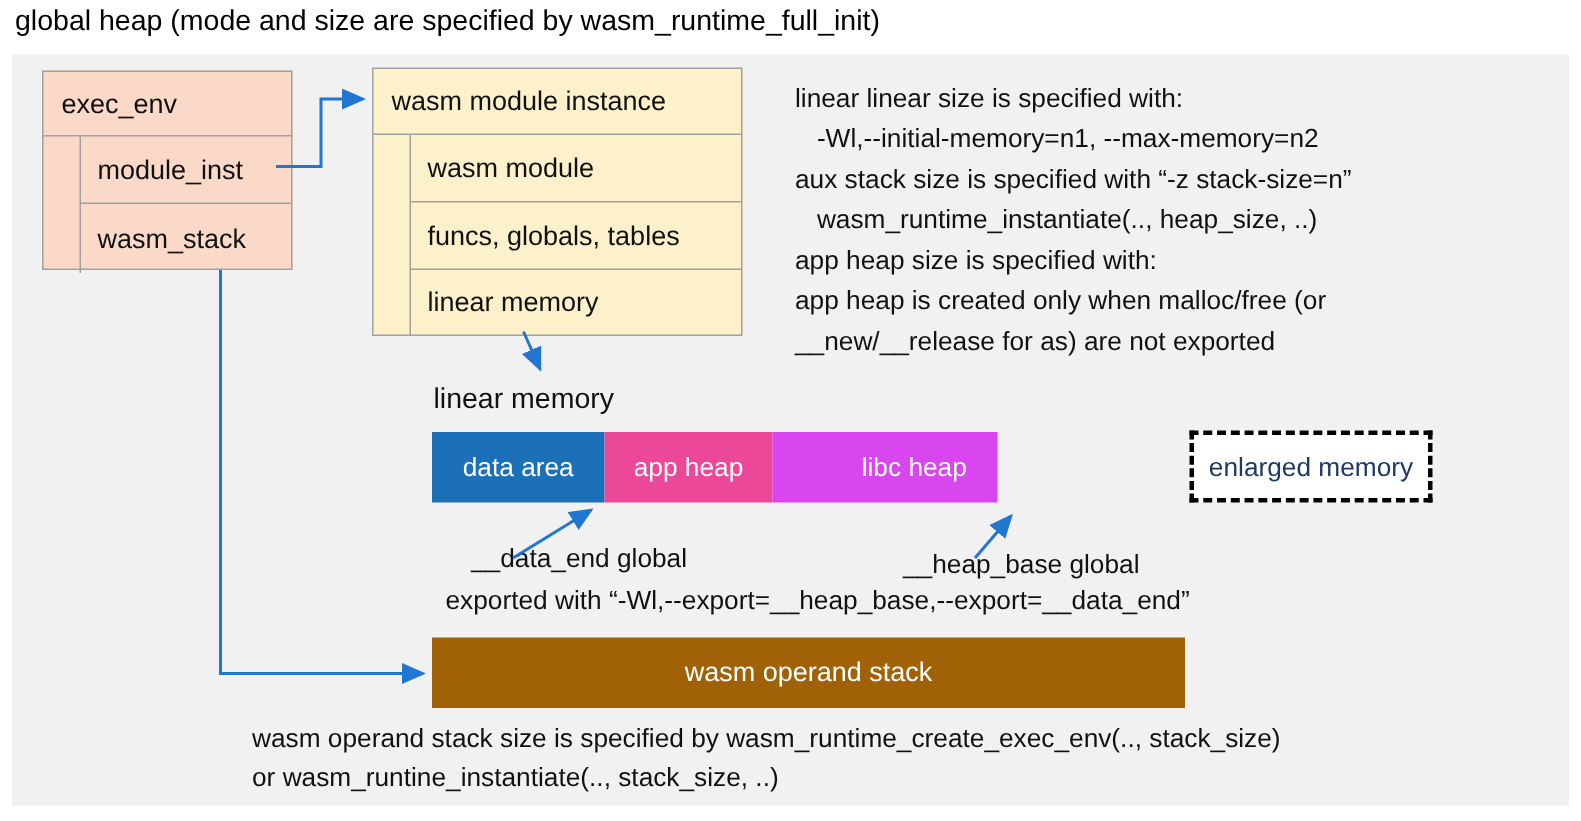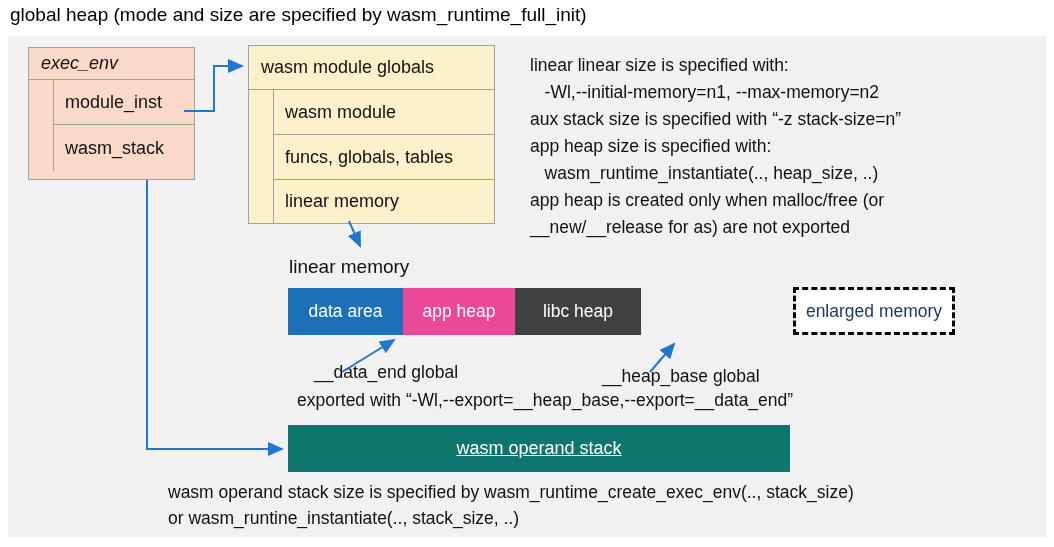--- a/index.html
+++ b/index.html
@@ -54,75 +54,75 @@
 </head>
 <body>
 
 <div id="stage">
 
   <div class="title">global heap (mode and size are specified by wasm_runtime_full_init)</div>
 
   <div class="panel"></div>
 
   <div class="nbox pink" style="left:28px;top:47px;width:167px;height:133px;">
-    <div class="hdr" style="height:32px;font-style:italic;">exec_env</div>
+    <div class="hdr" style="height:43px;">exec_env</div>
     <div class="bodyrow" style="height:91px;">
       <div class="gutter"></div>
       <div class="rows">
         <div class="row" style="height:45px;">module_inst</div>
         <div class="row" style="height:46px;">wasm_stack</div>
       </div>
     </div>
   </div>
 
   <div class="nbox yellow" style="left:248px;top:45px;width:247px;height:179px;">
-    <div class="hdr" style="height:44px;">wasm module globals</div>
+    <div class="hdr" style="height:44px;">wasm module instance</div>
     <div class="bodyrow" style="height:134px;">
       <div class="gutter"></div>
       <div class="rows">
         <div class="row" style="height:45px;">wasm module</div>
         <div class="row" style="height:45px;">funcs, globals, tables</div>
         <div class="row" style="height:43px;">linear memory</div>
       </div>
     </div>
   </div>
 
   <div class="notes-right">
     <div>linear linear size is specified with:</div>
     <div>   -Wl,--initial-memory=n1, --max-memory=n2</div>
     <div>aux stack size is specified with “-z stack-size=n”</div>
+    <div>   wasm_runtime_instantiate(.., heap_size, ..)</div>
     <div>app heap size is specified with:</div>
-    <div>   wasm_runtime_instantiate(.., heap_size, ..)</div>
     <div>app heap is created only when malloc/free (or</div>
     <div>__new/__release for as) are not exported</div>
   </div>
 
   <div class="lm-label">linear memory</div>
 
   <div class="membar">
     <div class="mem-seg" style="width: 115px; background: rgb(28, 112, 183);">
       <span>data area</span>
       </div>
     <div class="mem-seg" style="width: 112px; background: #ec4899;">
       <span>app heap</span>
       </div>
-    <div class="mem-seg" style="width: 126px; background: #404040;">
+    <div class="mem-seg" style="width: 111px; background: #d946ef; padding-left: 39px;">
       <span>libc heap</span>
       </div>
   </div>
 
   <div class="enlarged">
     <span style="color: rgb(31, 56, 100);">enlarged memory</span>
   </div>
 
   <div class="ann ann-data-end">__data_end global</div>
   <div class="ann ann-heap-base">__heap_base global</div>
   <div class="ann ann-export">exported with “-Wl,--export=__heap_base,--export=__data_end”</div>
 
-  <div class="opstack" style="background: #0f766e; text-decoration: underline;">
+  <div class="opstack" style="background: #a16207;">
     <span>wasm operand stack</span>
   </div>
 
   <div class="notes-bottom">
     <div>wasm operand stack size is specified by wasm_runtime_create_exec_env(.., stack_size)</div>
     <div>or wasm_runtine_instantiate(.., stack_size, ..)</div>
   </div>
 
   <svg class="overlay" width="1054" height="547">
     <defs>

